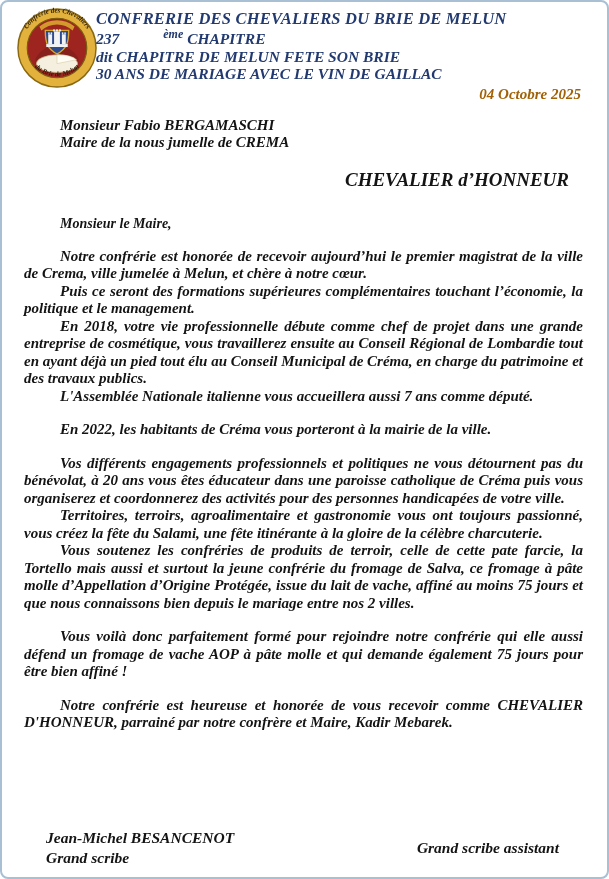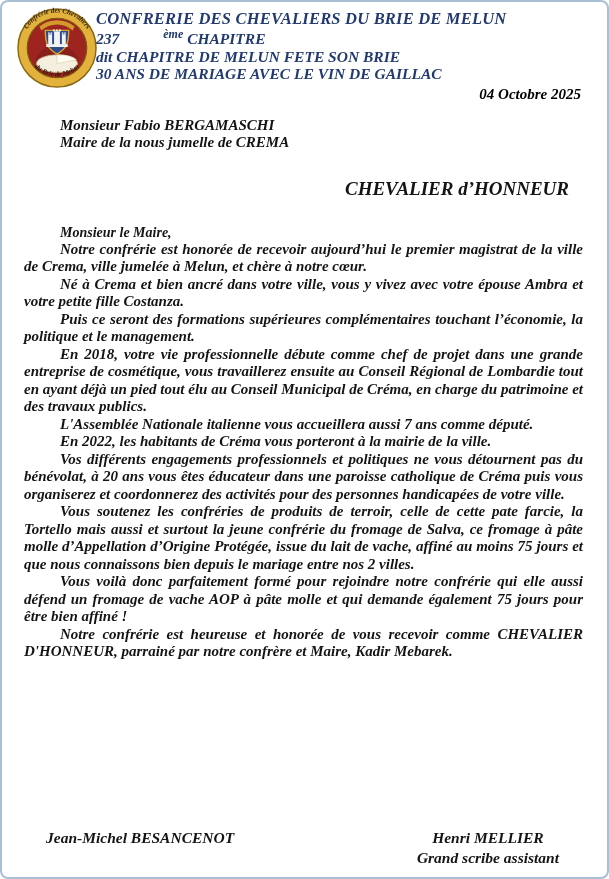--- a/index.html
+++ b/index.html
@@ -24,37 +24,37 @@
     padding-left:72px;
     color:#223a70;
     font-weight:bold;
     line-height:1.06;
     padding-top:4px;
   }
   .t1{font-size:16.5px;letter-spacing:.2px;}
   .t2,.t3,.t4{font-size:15.5px;margin-top:1px;}
   .t2 sup{font-size:12px;padding-left:44px;}
   .date-line{
-    text-align:right;color:#000000;font-weight:bold;
+    text-align:right;color:#a16207;font-weight:bold;
     font-size:15px;margin-top:3px;padding-right:2px;
   }
   
   .recipient{margin:14px 0 0 36px;font-size:15px;line-height:1.16;font-weight:bold;}
-  .honor{margin-top:26px;text-align:right;padding-right:14px;font-size:19px;font-weight:bold;}
+  .honor{margin-top:17px;text-align:right;padding-right:14px;font-size:19px;font-weight:bold;}
   
   .salutation{margin:25px 0 0 0;font-size:14px;text-indent:36px;font-weight:bold;}
   .body p{
     margin:0;font-size:15px;line-height:17.5px;
     text-align:justify;text-indent:36px;font-weight:bold;
   }
-  .body p.gap{}
+  .body p.gap{margin-top:16px;}
   
   .signatures{
     position:absolute;left:22px;right:24px;bottom:6px;
-    display:flex;justify-content:space-between;align-items:flex-start;
+    display:flex;justify-content:space-between;align-items:center;
     font-size:15.5px;line-height:1.25;font-weight:bold;
   }
   .sig-left{text-align:left;}
   .sig-right{text-align:center;}
 </style>
 </head>
 <body>
 
 <div class="page">
   <div class="content">
@@ -106,35 +106,35 @@
       <div>Monsieur Fabio BERGAMASCHI</div>
       <div>Maire de la nous jumelle de CREMA</div>
     </section>
 
     <div class="honor">CHEVALIER d’HONNEUR</div>
 
     <div class="salutation">Monsieur le Maire,</div>
 
     <section class="body">
       <p class="gap">Notre confrérie est honorée de recevoir aujourd’hui le premier magistrat de la ville de Crema, ville jumelée à Melun, et chère à notre cœur.</p>
-      <p class="gap">Né à Crema et bien ancré dans votre ville, vous y vivez avec votre épouse Ambra et votre petite fille Costanza.</p>
       <p>Puis ce seront des formations supérieures complémentaires touchant l’économie, la politique et le management.</p>
       <p>En 2018, votre vie professionnelle débute comme chef de projet dans une grande entreprise de cosmétique, vous travaillerez ensuite au Conseil Régional de Lombardie tout en ayant déjà un pied tout élu au Conseil Municipal de Créma, en charge du patrimoine et des travaux publics.</p>
       <p>L'Assemblée Nationale italienne vous accueillera aussi 7 ans comme député.</p>
       <p class="gap">En 2022, les habitants de Créma vous porteront à la mairie de la ville.</p>
       <p class="gap">Vos différents engagements professionnels et politiques ne vous détournent pas du bénévolat, à 20 ans vous êtes éducateur dans une paroisse catholique de Créma puis vous organiserez et coordonnerez des activités pour des personnes handicapées de votre ville.</p>
+      <p>Territoires, terroirs, agroalimentaire et gastronomie vous ont toujours passionné, vous créez la fête du Salami, une fête itinérante à la gloire de la célèbre charcuterie.</p>
       <p>Vous soutenez les confréries de produits de terroir, celle de cette pate farcie, la Tortello mais aussi et surtout la jeune confrérie du fromage de Salva, ce fromage à pâte molle d’Appellation d’Origine Protégée, issue du lait de vache, affiné au moins 75 jours et que nous connaissons bien depuis le mariage entre nos 2 villes.</p>
       <p class="gap">Vous voilà donc parfaitement formé pour rejoindre notre confrérie qui elle aussi défend un fromage de vache AOP à pâte molle et qui demande également 75 jours pour être bien affiné !</p>
       <p class="gap">Notre confrérie est heureuse et honorée de vous recevoir comme CHEVALIER D'HONNEUR, parrainé par notre confrère et Maire, Kadir Mebarek.</p>
     </section>
 
     <footer class="signatures">
       <div class="sig-left">
         <div>Jean-Michel BESANCENOT</div>
+        <div>Grand scribe</div>
       </div>
       <div class="sig-right">
-        <div>Henri MELLIER</div>
         <div>Grand scribe assistant</div>
       </div>
     </footer>
 
   </div>
 </div>
 
 </body></html>

